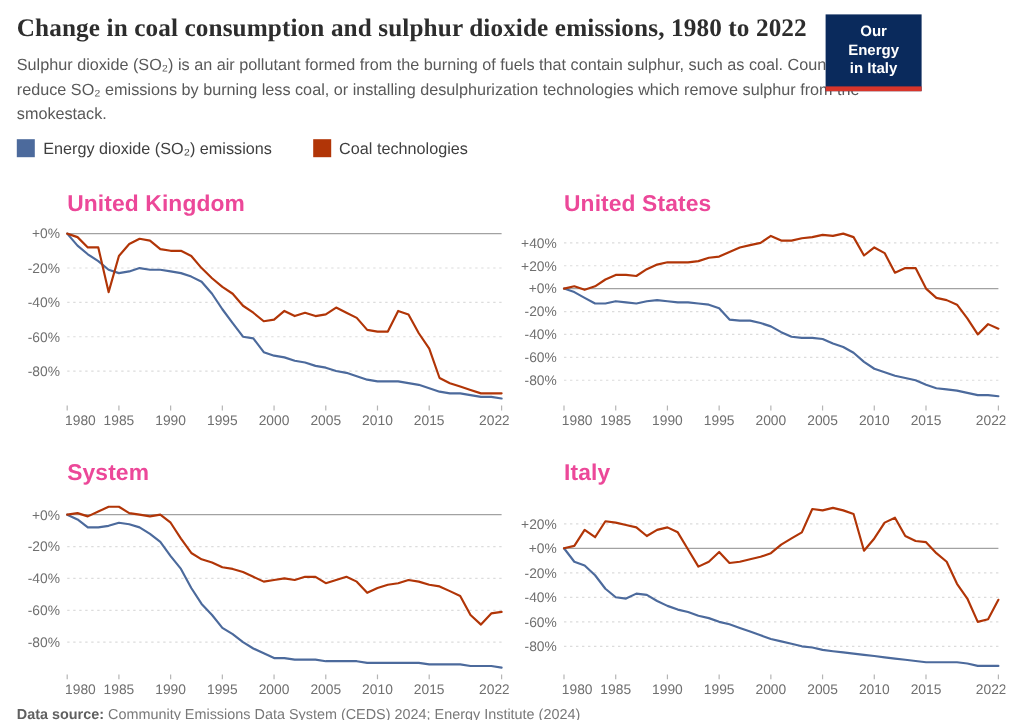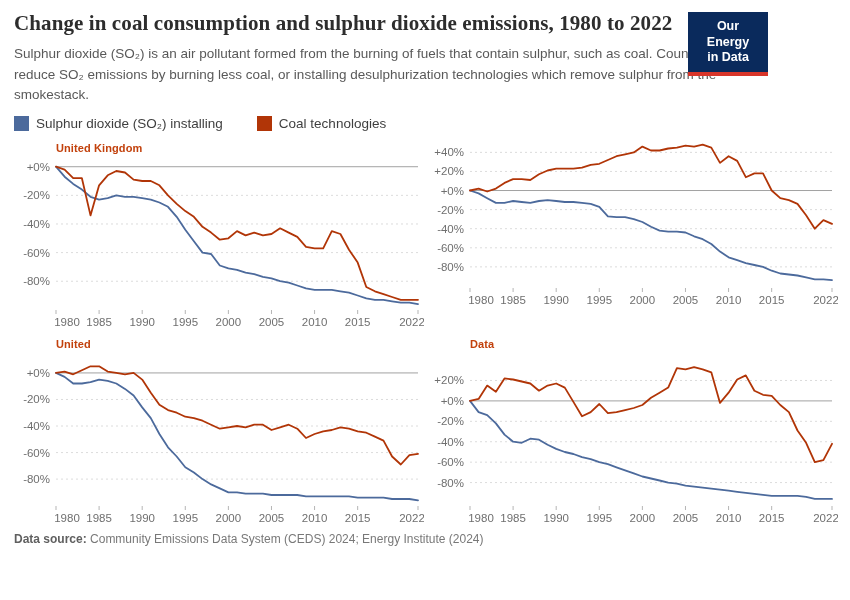--- a/index.html
+++ b/index.html
@@ -27,22 +27,22 @@
 
   .legend { display: flex; align-items: center; gap: 34px; margin-top: 11px; }
   .legend-item { display: flex; align-items: center; gap: 7px; font-size: 13.5px; color: #3f3f3f; }
   .swatch { width: 15px; height: 15px; display: inline-block; }
 
   .charts {
     display: grid; grid-template-columns: 1fr 1fr;
     column-gap: 4px; row-gap: 2px; margin-top: 2px;
   }
   .chart h3 {
-    font-size: 11px; font-weight: 700; color: #c2410c;
-    margin: 9px 0 1px 42px; letter-spacing: 0.1px;
+    font-size: 19px; font-weight: 700; color: #ec4899;
+    margin: 27px 0 1px 42px; letter-spacing: 0.1px;
   }
   .chart svg { display: block; }
   .gridline { stroke: #dcdcdc; stroke-width: 1; }
   .zeroline { stroke: #a2a2a2; stroke-width: 1; }
   .tickmark { stroke: #b5b5b5; stroke-width: 1; }
   .ytick { font-size: 11.5px; fill: #6f6f6f; text-anchor: end; }
   .xtick { font-size: 11.5px; fill: #6f6f6f; text-anchor: middle; }
 
   .footer {
     display: flex; justify-content: space-between; align-items: baseline;
@@ -52,29 +52,29 @@
 </style>
 </head>
 <body>
 
 <div class="page">
 
   <div class="header">
     <h1 class="page-title">Change in coal consumption and sulphur dioxide emissions, 1980 to 2022</h1>
     <div class="owid-logo" style="background: rgb(10, 42, 92); border-bottom-color: rgb(216, 53, 42);">
       <div>Our Energy</div>
-      <div>in Data</div>
+      <div>in Italy</div>
     </div>
     <p class="subtitle">Sulphur dioxide (SO₂) is an air pollutant formed from the burning of fuels that contain sulphur, such as coal. Countries can reduce SO₂ emissions by burning less coal, or installing desulphurization technologies which remove sulphur from the smokestack.</p>
   </div>
 
   <div class="legend">
     <div class="legend-item">
       <span class="swatch" style="background: rgb(76, 106, 156);"></span>
-      <span>Sulphur dioxide (SO₂) installing</span>
+      <span>Energy dioxide (SO₂) emissions</span>
     </div>
     <div class="legend-item">
       <span class="swatch" style="background: rgb(177, 53, 7);"></span>
       <span>Coal technologies</span>
     </div>
   </div>
 
   <div class="charts">
     <div class="chart">
       <h3>United Kingdom</h3>
@@ -105,20 +105,21 @@
           <text x="300.57142857142856" y="171" class="xtick">2010</text>
           <line x1="343.6666666666667" x2="343.6666666666667" y1="155" y2="159" class="tickmark"></line>
           <text x="343.6666666666667" y="171" class="xtick">2015</text>
           <line x1="404" x2="404" y1="155" y2="159" class="tickmark"></line>
           <text x="398" y="171" class="xtick">2022</text>
           <polyline points="42.0,11.7 50.6,21.7 59.2,28.9 67.9,34.6 76.5,41.8 85.1,44.6 93.7,43.2 102.3,40.4 111.0,41.8 119.6,41.8 128.2,43.2 136.8,44.6 145.4,47.5 154.0,51.8 162.7,61.8 171.3,74.7 179.9,86.2 188.5,97.6 197.1,99.0 205.8,110.5 214.4,113.4 223.0,114.8 231.6,117.6 240.2,119.1 248.9,121.9 257.5,123.4 266.1,126.2 274.7,127.7 283.3,130.5 292.0,133.4 300.6,134.8 309.2,134.8 317.8,134.8 326.4,136.3 335.0,137.7 343.7,140.5 352.3,143.4 360.9,144.8 369.5,144.8 378.1,146.3 386.8,147.7 395.4,147.7 404.0,149.1" fill="none" stroke="#4C6A9C" stroke-width="1.8" stroke-linejoin="round" stroke-linecap="round"></polyline>
           <polyline points="42.0,11.7 50.6,14.6 59.2,23.2 67.9,23.2 76.5,60.4 85.1,30.3 93.7,20.3 102.3,16.0 111.0,17.5 119.6,24.6 128.2,26.0 136.8,26.0 145.4,30.3 154.0,40.4 162.7,48.9 171.3,56.1 179.9,61.8 188.5,71.8 197.1,77.6 205.8,84.7 214.4,83.3 223.0,76.1 231.6,80.4 240.2,77.6 248.9,80.4 257.5,79.0 266.1,73.3 274.7,77.6 283.3,81.9 292.0,91.9 300.6,93.3 309.2,93.3 317.8,76.1 326.4,79.0 335.0,94.7 343.7,107.6 352.3,132.0 360.9,136.3 369.5,139.1 378.1,142.0 386.8,144.8 395.4,144.8 404.0,144.8" fill="none" stroke="#B13507" stroke-width="1.8" stroke-linejoin="round" stroke-linecap="round"></polyline>
         </svg>
     </div>
     <div class="chart">
+      <h3>United States</h3>
       <svg width="410" height="172" viewBox="0 0 410 172">
           <line x1="42" x2="404" y1="19.359477124183005" y2="19.359477124183005" class="gridline" stroke-dasharray="2,3"></line>
           <text x="36" y="23.359477124183005" class="ytick">+40%</text>
           <line x1="42" x2="404" y1="38.44444444444444" y2="38.44444444444444" class="gridline" stroke-dasharray="2,3"></line>
           <text x="36" y="42.44444444444444" class="ytick">+20%</text>
           <line x1="42" x2="404" y1="57.529411764705884" y2="57.529411764705884" class="zeroline"></line>
           <text x="36" y="61.529411764705884" class="ytick">+0%</text>
           <line x1="42" x2="404" y1="76.61437908496733" y2="76.61437908496733" class="gridline" stroke-dasharray="2,3"></line>
           <text x="36" y="80.61437908496733" class="ytick">-20%</text>
           <line x1="42" x2="404" y1="95.69934640522877" y2="95.69934640522877" class="gridline" stroke-dasharray="2,3"></line>
@@ -143,21 +144,21 @@
           <text x="300.57142857142856" y="171" class="xtick">2010</text>
           <line x1="343.6666666666667" x2="343.6666666666667" y1="155" y2="159" class="tickmark"></line>
           <text x="343.6666666666667" y="171" class="xtick">2015</text>
           <line x1="404" x2="404" y1="155" y2="159" class="tickmark"></line>
           <text x="398" y="171" class="xtick">2022</text>
           <polyline points="42.0,57.5 50.6,60.4 59.2,65.2 67.9,69.9 76.5,69.9 85.1,68.0 93.7,69.0 102.3,69.9 111.0,68.0 119.6,67.1 128.2,68.0 136.8,69.0 145.4,69.0 154.0,69.9 162.7,70.9 171.3,73.8 179.9,83.3 188.5,84.2 197.1,84.2 205.8,86.2 214.4,89.0 223.0,93.8 231.6,97.6 240.2,98.6 248.9,98.6 257.5,99.5 266.1,103.3 274.7,106.2 283.3,111.0 292.0,118.6 300.6,124.3 309.2,127.2 317.8,130.1 326.4,132.0 335.0,133.9 343.7,137.7 352.3,140.5 360.9,141.5 369.5,142.5 378.1,144.4 386.8,146.3 395.4,146.3 404.0,147.2" fill="none" stroke="#4C6A9C" stroke-width="1.8" stroke-linejoin="round" stroke-linecap="round"></polyline>
           <polyline points="42.0,57.5 50.6,55.6 59.2,58.5 67.9,55.6 76.5,49.9 85.1,46.1 93.7,46.1 102.3,47.0 111.0,41.3 119.6,37.5 128.2,35.6 136.8,35.6 145.4,35.6 154.0,34.6 162.7,31.8 171.3,30.8 179.9,27.0 188.5,23.2 197.1,21.3 205.8,19.4 214.4,13.6 223.0,17.5 231.6,17.5 240.2,15.5 248.9,14.6 257.5,12.7 266.1,13.6 274.7,11.7 283.3,14.6 292.0,29.9 300.6,23.2 309.2,27.9 317.8,44.2 326.4,40.4 335.0,40.4 343.7,57.5 352.3,65.2 360.9,67.1 369.5,70.9 378.1,82.3 386.8,95.7 395.4,87.1 404.0,90.9" fill="none" stroke="#B13507" stroke-width="1.8" stroke-linejoin="round" stroke-linecap="round"></polyline>
         </svg>
     </div>
     <div class="chart">
-      <h3>United</h3>
+      <h3>System</h3>
       <svg width="410" height="172" viewBox="0 0 410 172">
           <line x1="42" x2="404" y1="21.927272727272726" y2="21.927272727272726" class="zeroline"></line>
           <text x="36" y="25.927272727272726" class="ytick">+0%</text>
           <line x1="42" x2="404" y1="48.47272727272727" y2="48.47272727272727" class="gridline" stroke-dasharray="2,3"></line>
           <text x="36" y="52.47272727272727" class="ytick">-20%</text>
           <line x1="42" x2="404" y1="75.01818181818182" y2="75.01818181818182" class="gridline" stroke-dasharray="2,3"></line>
           <text x="36" y="79.01818181818182" class="ytick">-40%</text>
           <line x1="42" x2="404" y1="101.56363636363636" y2="101.56363636363636" class="gridline" stroke-dasharray="2,3"></line>
           <text x="36" y="105.56363636363636" class="ytick">-60%</text>
           <line x1="42" x2="404" y1="128.1090909090909" y2="128.1090909090909" class="gridline" stroke-dasharray="2,3"></line>
@@ -178,21 +179,21 @@
           <text x="300.57142857142856" y="171" class="xtick">2010</text>
           <line x1="343.6666666666667" x2="343.6666666666667" y1="155" y2="159" class="tickmark"></line>
           <text x="343.6666666666667" y="171" class="xtick">2015</text>
           <line x1="404" x2="404" y1="155" y2="159" class="tickmark"></line>
           <text x="398" y="171" class="xtick">2022</text>
           <polyline points="42.0,21.9 50.6,25.9 59.2,32.5 67.9,32.5 76.5,31.2 85.1,28.6 93.7,29.9 102.3,32.5 111.0,37.9 119.6,44.5 128.2,56.4 136.8,67.1 145.4,83.0 154.0,96.3 162.7,105.5 171.3,116.2 179.9,121.5 188.5,128.1 197.1,133.4 205.8,137.4 214.4,141.4 223.0,141.4 231.6,142.7 240.2,142.7 248.9,142.7 257.5,144.0 266.1,144.0 274.7,144.0 283.3,144.0 292.0,145.4 300.6,145.4 309.2,145.4 317.8,145.4 326.4,145.4 335.0,145.4 343.7,146.7 352.3,146.7 360.9,146.7 369.5,146.7 378.1,148.0 386.8,148.0 395.4,148.0 404.0,149.3" fill="none" stroke="#4C6A9C" stroke-width="1.8" stroke-linejoin="round" stroke-linecap="round"></polyline>
           <polyline points="42.0,21.9 50.6,20.6 59.2,23.3 67.9,19.3 76.5,15.3 85.1,15.3 93.7,20.6 102.3,21.9 111.0,23.3 119.6,21.9 128.2,28.6 136.8,41.8 145.4,53.8 154.0,59.1 162.7,61.7 171.3,65.7 179.9,67.1 188.5,69.7 197.1,73.7 205.8,77.7 214.4,76.3 223.0,75.0 231.6,76.3 240.2,73.7 248.9,73.7 257.5,79.0 266.1,76.3 274.7,73.7 283.3,77.7 292.0,87.0 300.6,83.0 309.2,80.3 317.8,79.0 326.4,76.3 335.0,77.7 343.7,80.3 352.3,81.7 360.9,85.6 369.5,89.6 378.1,105.5 386.8,113.5 395.4,104.2 404.0,102.9" fill="none" stroke="#B13507" stroke-width="1.8" stroke-linejoin="round" stroke-linecap="round"></polyline>
         </svg>
     </div>
     <div class="chart">
-      <h3>Data</h3>
+      <h3>Italy</h3>
       <svg width="410" height="172" viewBox="0 0 410 172">
           <line x1="42" x2="404" y1="29.48251748251748" y2="29.48251748251748" class="gridline" stroke-dasharray="2,3"></line>
           <text x="36" y="33.48251748251748" class="ytick">+20%</text>
           <line x1="42" x2="404" y1="49.9020979020979" y2="49.9020979020979" class="zeroline"></line>
           <text x="36" y="53.9020979020979" class="ytick">+0%</text>
           <line x1="42" x2="404" y1="70.32167832167832" y2="70.32167832167832" class="gridline" stroke-dasharray="2,3"></line>
           <text x="36" y="74.32167832167832" class="ytick">-20%</text>
           <line x1="42" x2="404" y1="90.74125874125875" y2="90.74125874125875" class="gridline" stroke-dasharray="2,3"></line>
           <text x="36" y="94.74125874125875" class="ytick">-40%</text>
           <line x1="42" x2="404" y1="111.16083916083916" y2="111.16083916083916" class="gridline" stroke-dasharray="2,3"></line>

